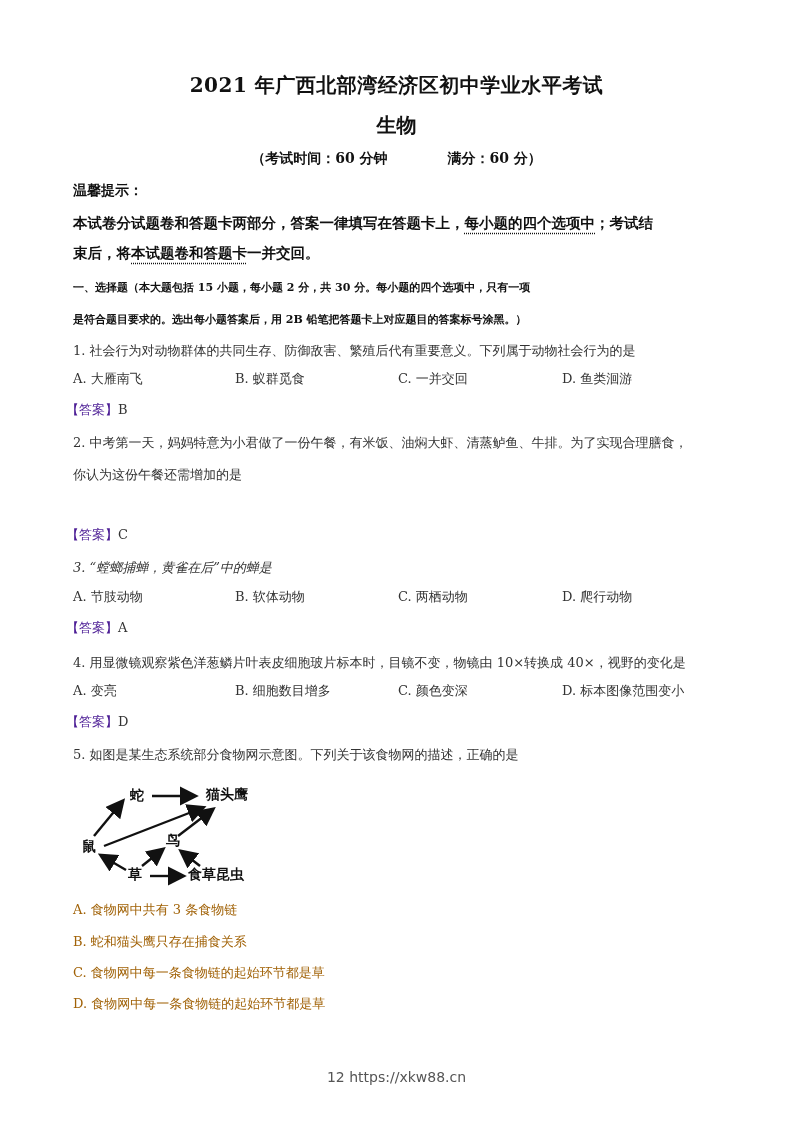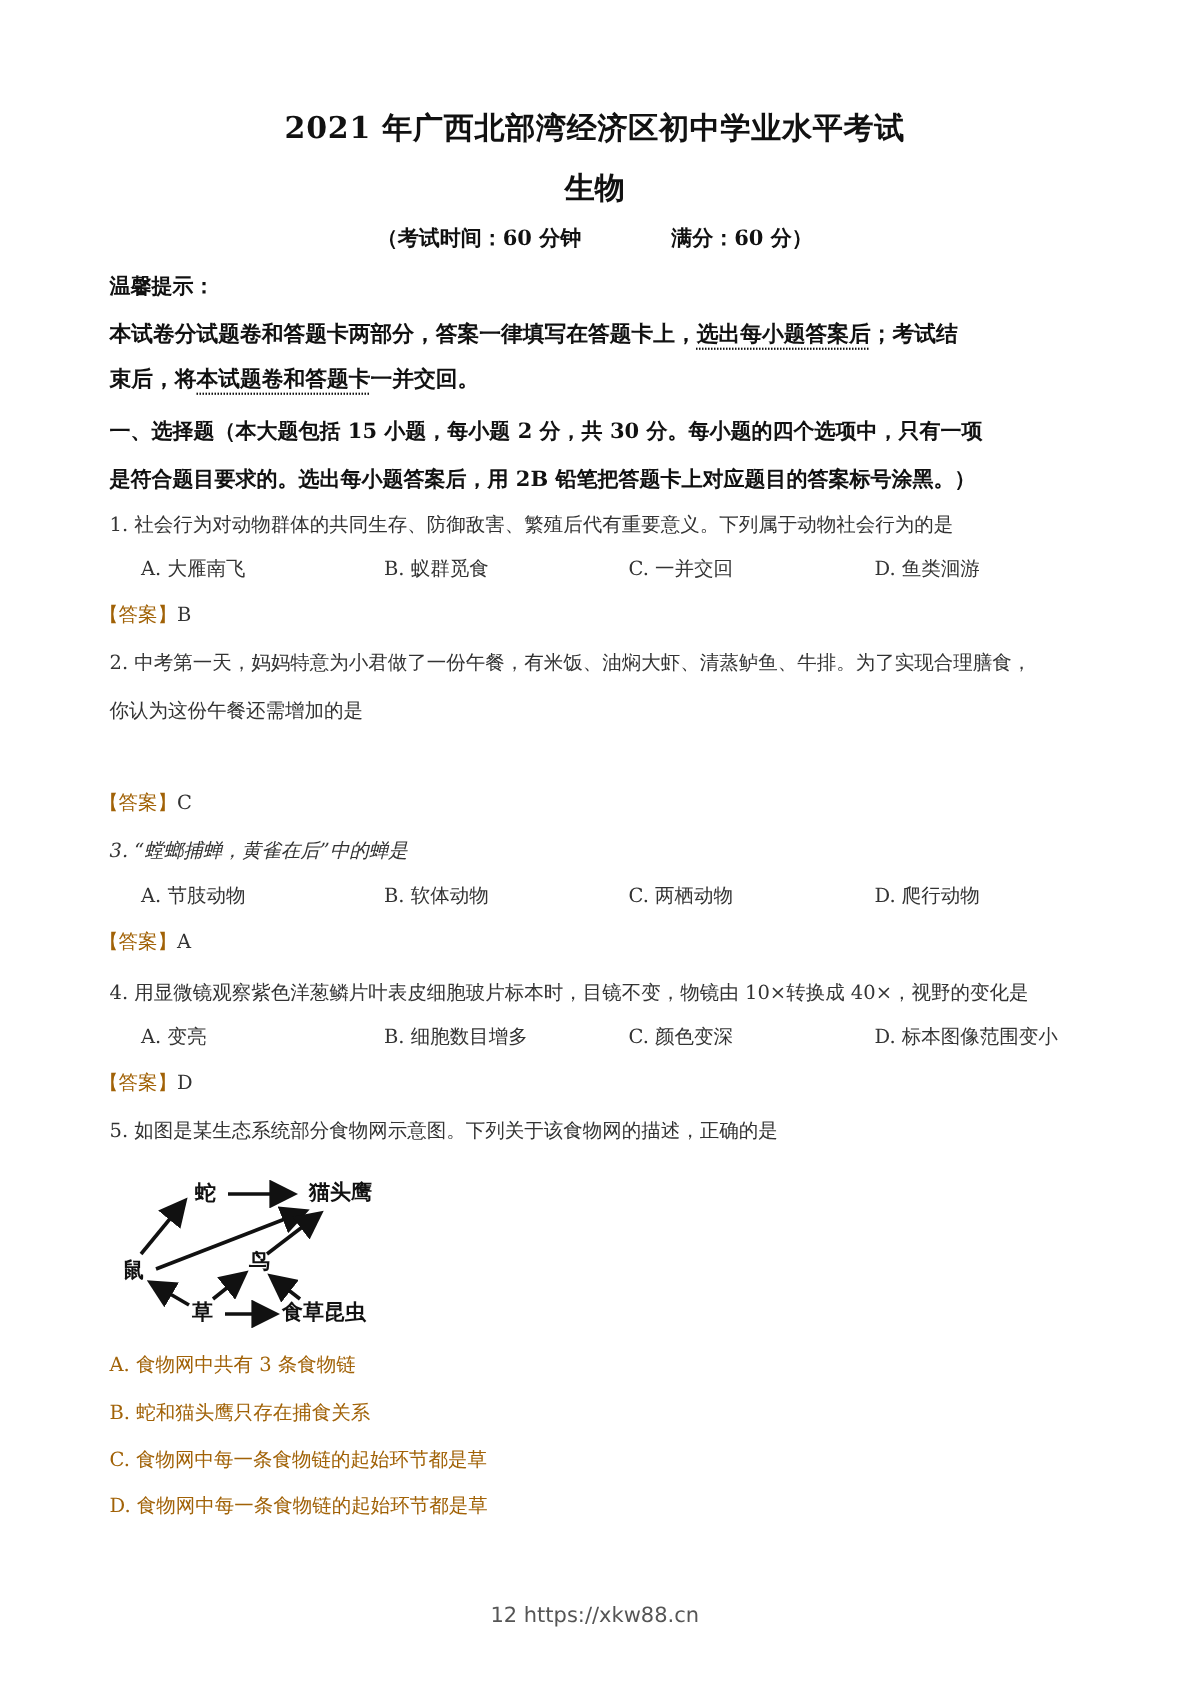--- a/index.html
+++ b/index.html
@@ -20,28 +20,28 @@
   .exam-meta {
     position: absolute; top: 150px; left: 0; width: 793px; text-align: center;
     font-size: 14px; font-weight: bold; color: #111;
   }
   .exam-meta span.gap { display: inline-block; width: 60px; }
   .block { position: absolute; left: 73px; width: 660px; }
   .bold { font-weight: bold; color: #111; }
   .tip-title { top: 182px; font-size: 14px; }
   .tip-text { top: 208px; font-size: 14.5px; line-height: 30px; }
   .emph { text-decoration: underline dotted; text-underline-offset: 5px; }
-  .section { top: 272px; font-size: 14px; line-height: 32px; }
+  .section { top: 272px; font-size: 11px; line-height: 32px; }
   .q { font-size: 13px; color: #333; }
   .q-stem { position: absolute; left: 73px; width: 660px; line-height: 30px; }
   .opts { position: absolute; left: 73px; width: 660px; height: 22px; }
-  .opt { position: absolute; top: 0; margin-left: 21px; }
+  .opt { position: absolute; top: 0; }
   .opt.a { left: 0; } .opt.b { left: 162px; } .opt.c { left: 325px; } .opt.d { left: 489px; }
   .answer { position: absolute; left: 66px; font-size: 13px; color: #333; }
-  .answer .lbl { color: #a16207; }
+  .answer .lbl { color: #4c1d95; }
   .diagram { position: absolute; left: 66px; top: 778px; width: 200px; height: 110px; }
   .diagram .node { position: absolute; font-weight: bold; font-size: 14px; color: #111; font-family: "DejaVu Sans", sans-serif; }
   .stmt { position: absolute; left: 73px; font-size: 13px; color: #a16207; }
   .footer {
     position: absolute; top: 1069px; left: 0; width: 793px; text-align: center;
     font-family: "DejaVu Sans", "Liberation Sans", sans-serif; font-size: 14px; color: #555;
   }
 </style>
 </head>
 <body>
@@ -49,21 +49,21 @@
 <div class="page">
 
   <div class="title">2021 年广西北部湾经济区初中学业水平考试</div>
   <div class="subject">生物</div>
   <div class="exam-meta">
     <span>（考试时间：60 分钟</span><span class="gap"></span><span>满分：60 分）</span>
   </div>
 
   <div class="block bold tip-title">温馨提示：</div>
   <div class="block bold tip-text">
-    <span>本试卷分试题卷和答题卡两部分，答案一律填写在答题卡上，</span><span class="emph">选出每小题答案后</span><span>；考试结</span><br>
+    <span>本试卷分试题卷和答题卡两部分，答案一律填写在答题卡上，</span><span class="emph">每小题的四个选项中</span><span>；考试结</span><br>
     <span>束后，将</span><span class="emph">本试题卷和答题卡</span><span>一并交回。</span>
   </div>
 
   <div class="block bold section">
     <div>一、选择题（本大题包括 15 小题，每小题 2 分，共 30 分。每小题的四个选项中，只有一项</div>
     <div>是符合题目要求的。选出每小题答案后，用 2B 铅笔把答题卡上对应题目的答案标号涂黑。）</div>
   </div>
 
   <div class="q q-stem" style="top:336px;">1. 社会行为对动物群体的共同生存、防御敌害、繁殖后代有重要意义。下列属于动物社会行为的是</div>
   <div class="q opts" style="top:370px;">

